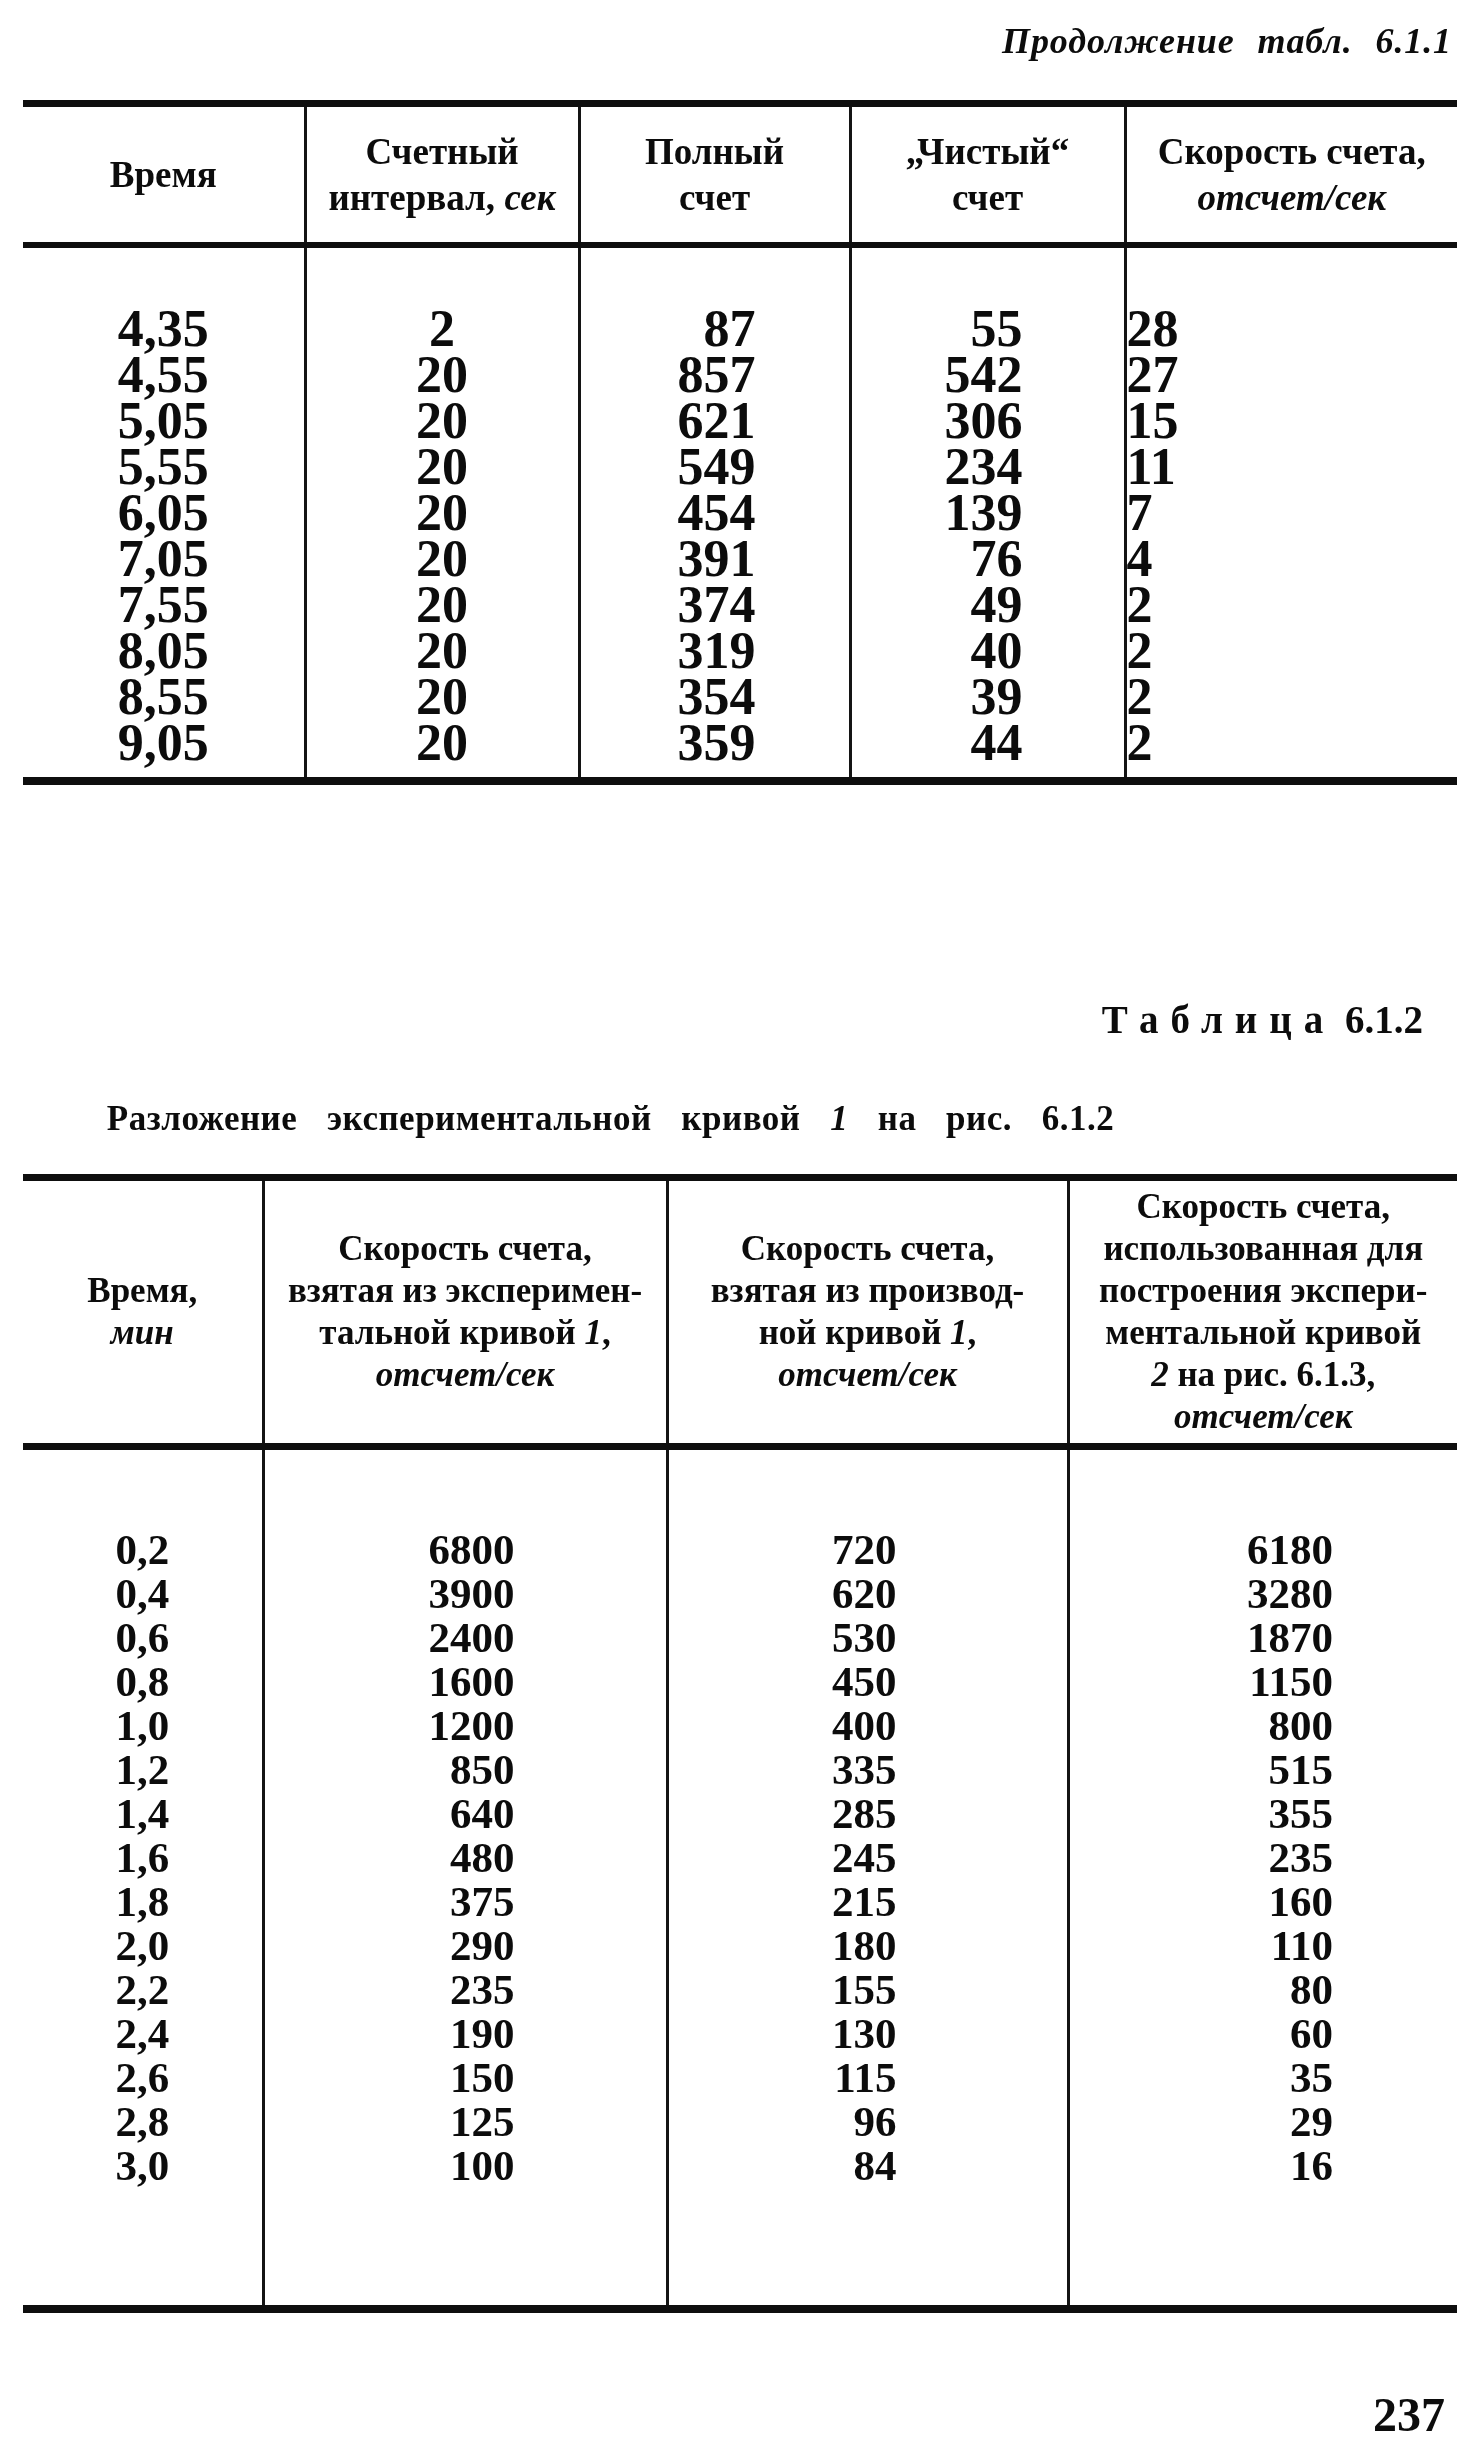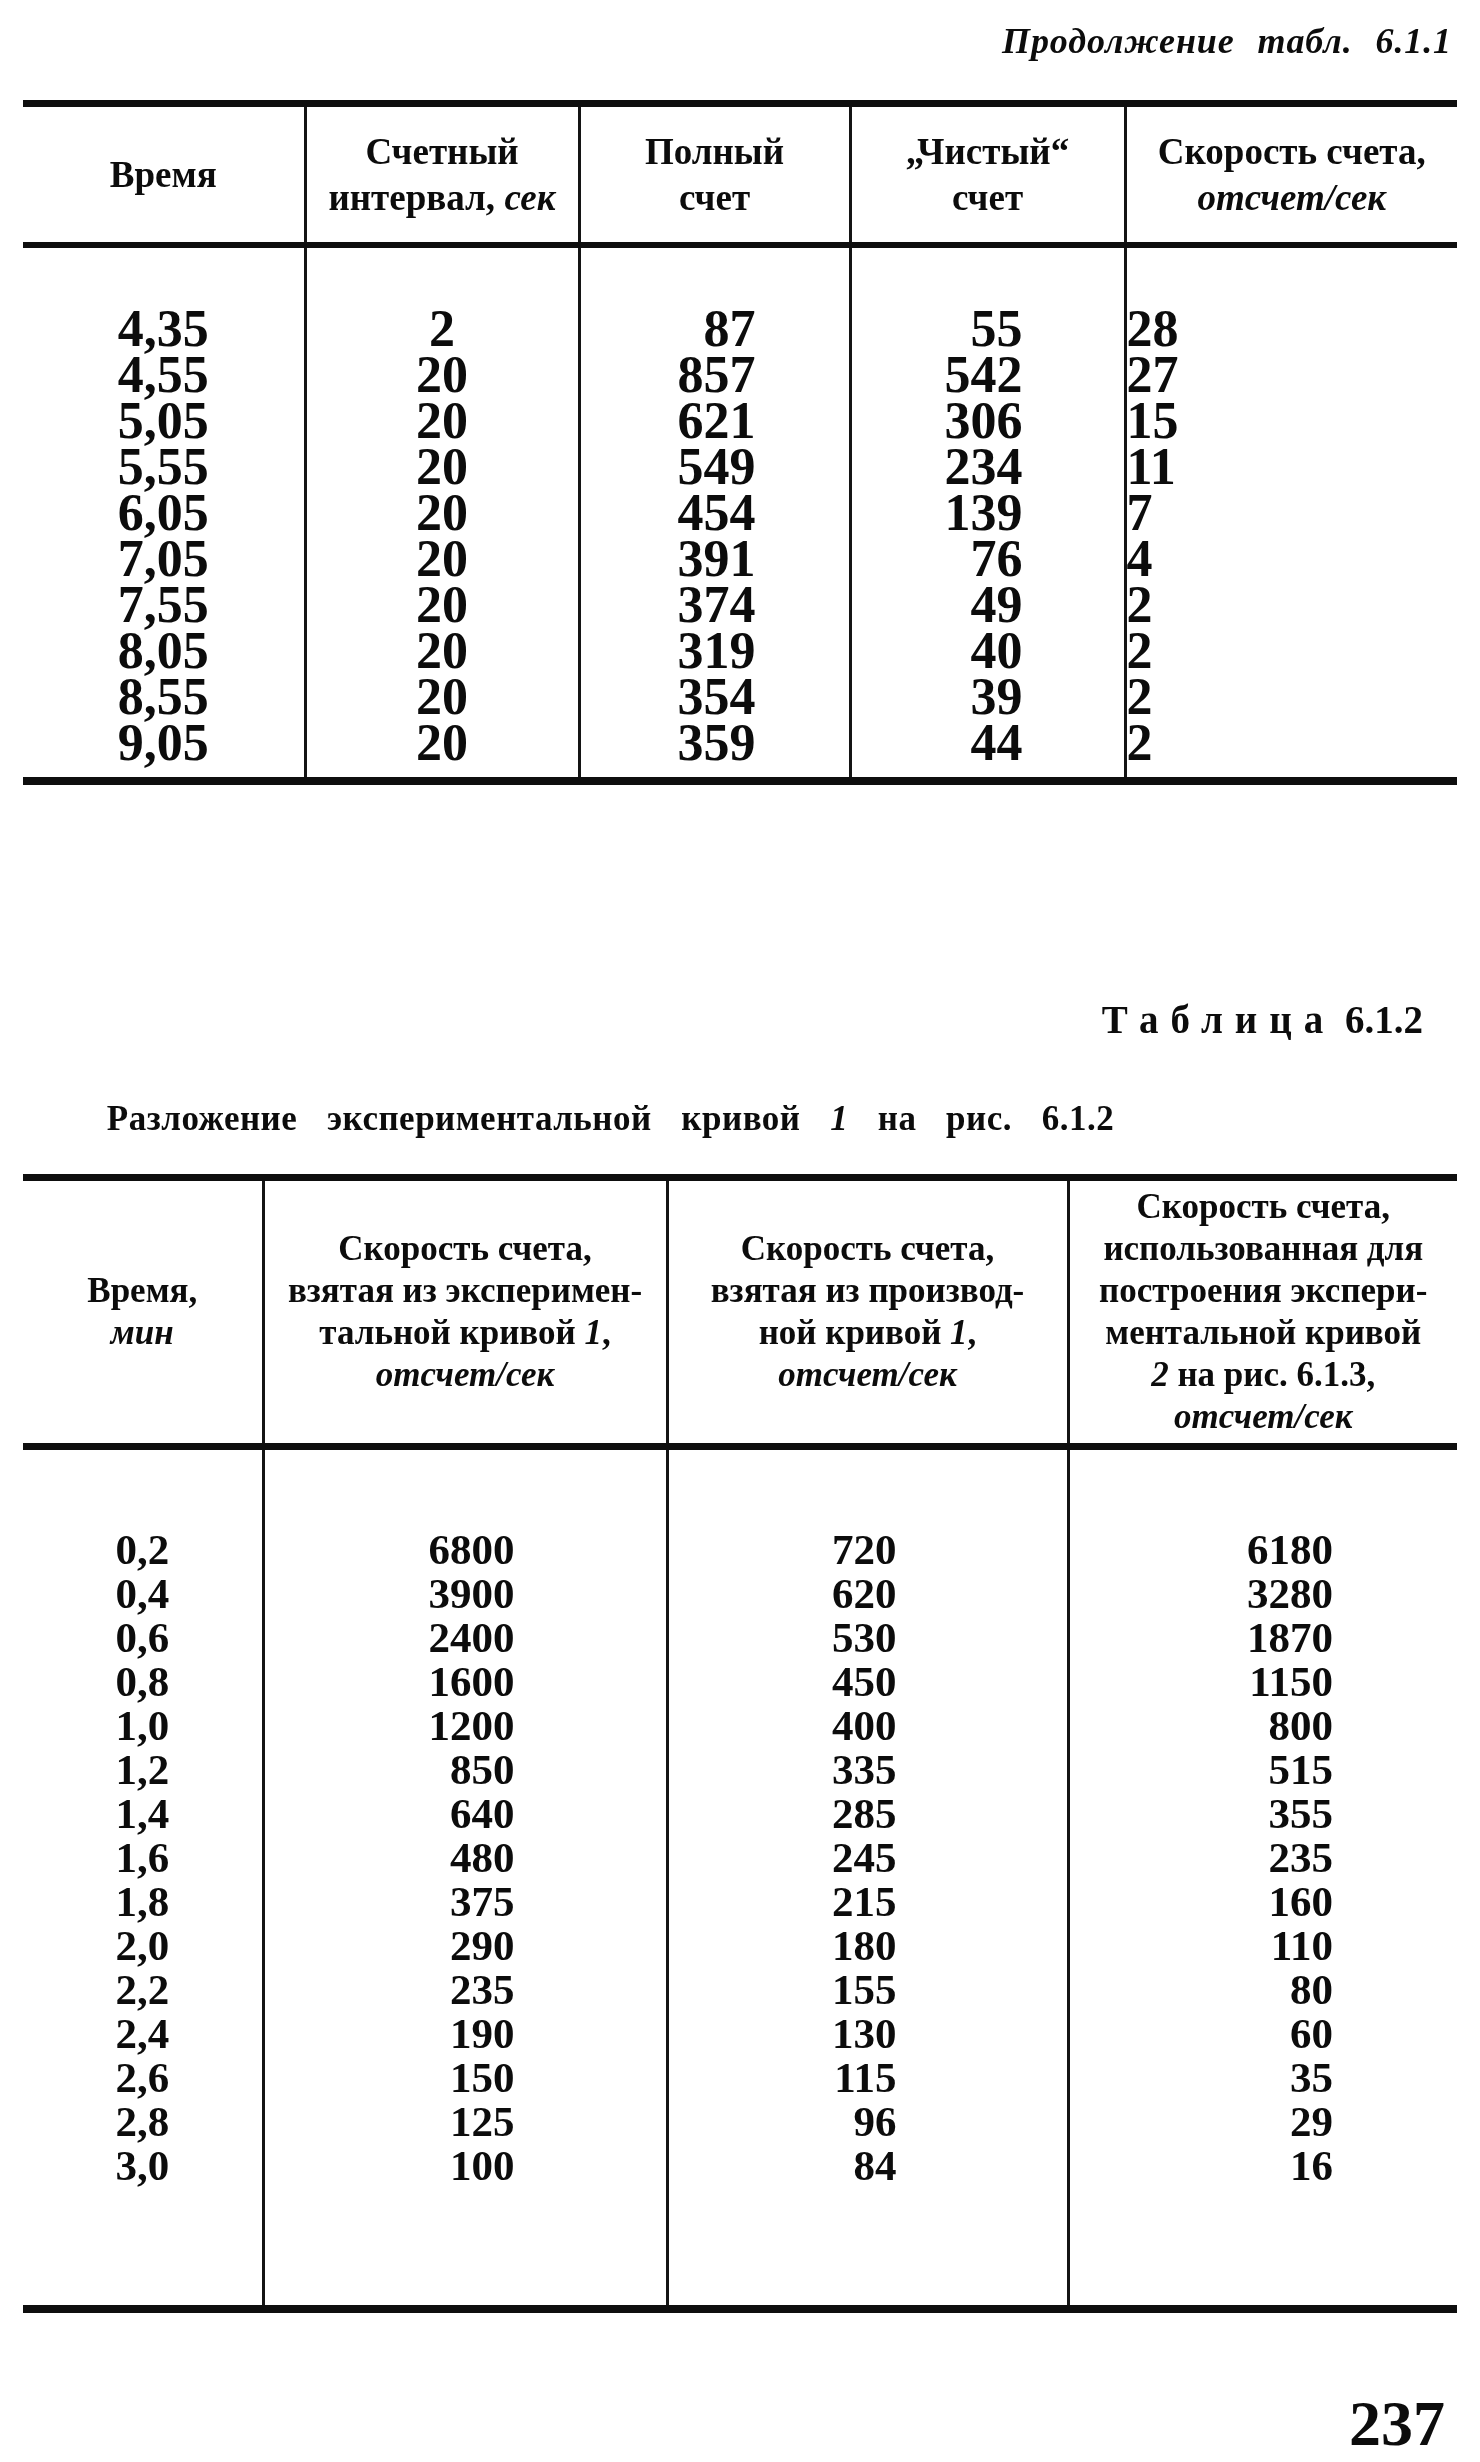--- a/index.html
+++ b/index.html
@@ -29,21 +29,21 @@
   .t2-caption .spaced { letter-spacing:12px; }
   .t2-subtitle {
     position:absolute; top:1099px; left:0; width:1221px;
     text-align:center;
     font-size:35px; font-weight:bold;
     word-spacing:20.4px; letter-spacing:0.5px;
     white-space:nowrap;
   }
   .pageno {
     position:absolute; top:2387px; right:35px;
-    font-size:64px; font-weight:bold;
+    font-size:48px; font-weight:bold;
   }
 
   
   table {
     position:absolute; left:23px; width:1434px;
     border-collapse:collapse; table-layout:fixed;
   }
   th, td { padding:0; margin:0; }
   thead th {
     font-weight:bold; text-align:center; vertical-align:middle;

